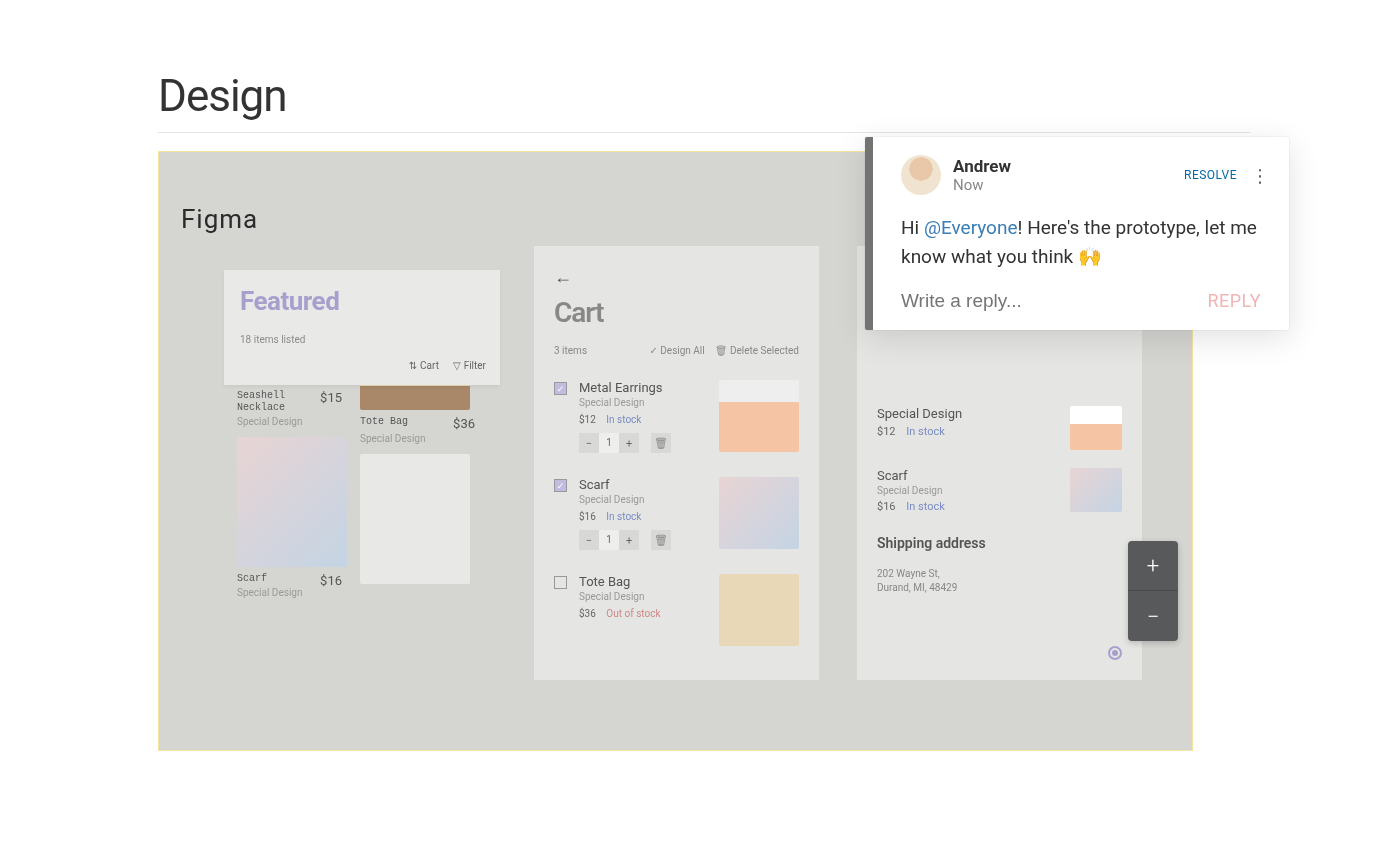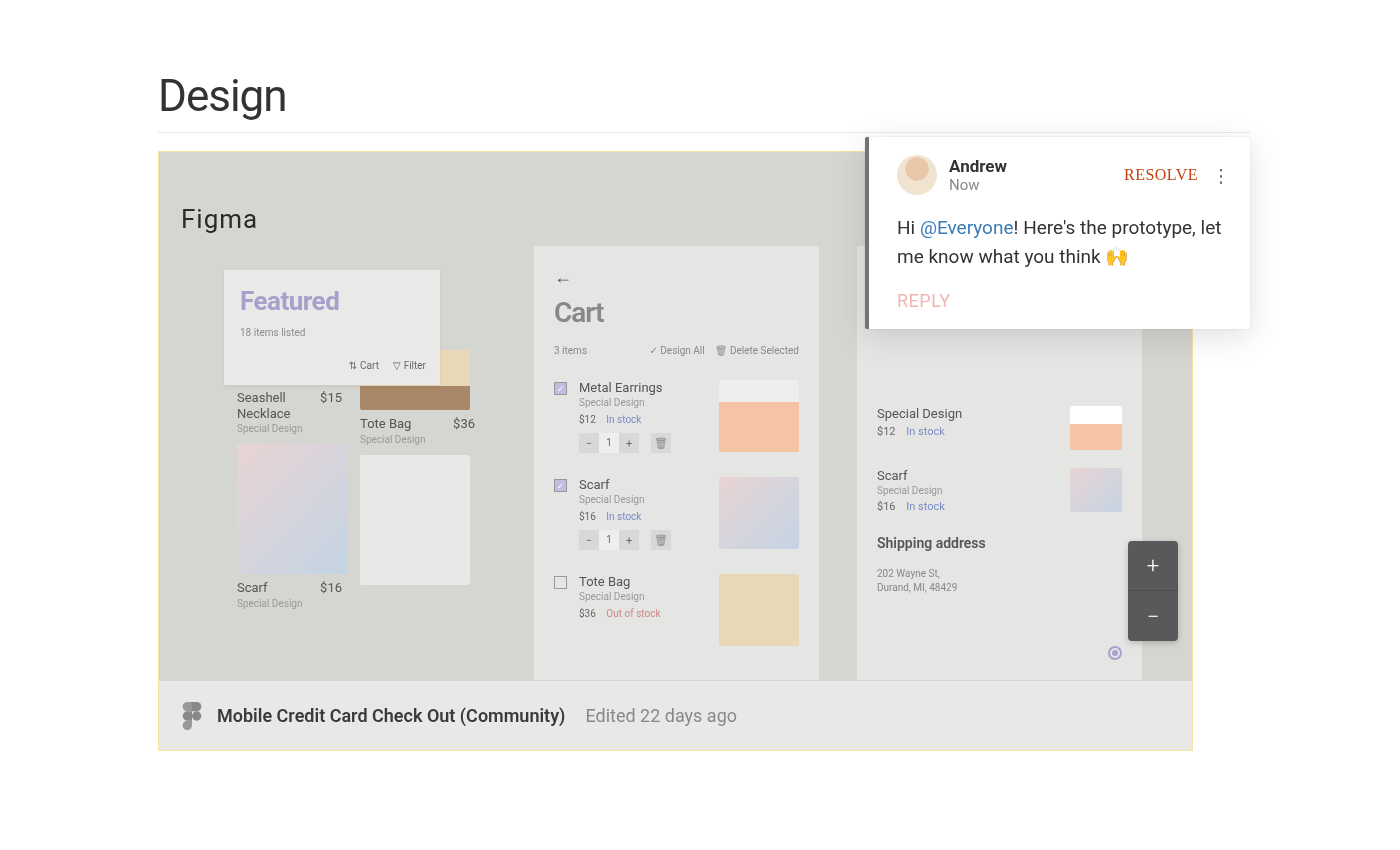--- a/index.html
+++ b/index.html
@@ -49,37 +49,37 @@
   right: 0;
   bottom: 70px;
   overflow: hidden;
 }
 
 
 .featured-panel {
   position: absolute;
   left: 65px;
   top: 56px;
-  width: 216px;
+  width: 276px;
   height: 115px;
   background: #e9e9e8;
   box-shadow: 0 2px 4px rgba(0,0,0,0.06);
   z-index: 2;
   padding: 16px;
 }
 .featured-title {
   font-size: 26px;
   font-weight: 700;
   color: #a8a0cc;
   letter-spacing: -0.5px;
 }
 .featured-sub {
   font-size: 10px;
   color: #8c8c8c;
-  margin-top: 11px;
+  margin-top: 18px;
 }
 .featured-controls {
   position: absolute;
   bottom: 14px;
   right: 14px;
   display: flex;
   gap: 14px;
   font-size: 10px;
   color: #666;
 }
@@ -87,21 +87,21 @@
 
 
 .prod-col {
   position: absolute;
   left: 78px;
   top: 176px;
   width: 238px;
 }
 .prod-item { display: flex; justify-content: space-between; margin-bottom: 10px; }
 .prod-name-block { max-width: 160px; }
-.prod-name { font-size: 13px; color: #555; line-height: 1.2; }
+.prod-name { font-size: 10px; color: #555; line-height: 1.2; font-family: Liberation Mono, monospace; }
 .prod-sub { font-size: 10px; color: #9a9a9a; margin-top: 2px; }
 .prod-price { font-size: 13px; color: #555; }
 .prod-img {
   width: 110px;
   height: 130px;
   background: linear-gradient(135deg,#e8d4d4,#c4d4e4);
   border-radius: 2px;
   margin-bottom: 6px;
 }
 .prod-img.bag { background: linear-gradient(#e8d8b8 60%, #a88868 60%); }
@@ -246,50 +246,49 @@
   height: 28px;
 }
 .file-name { font-size: 18px; font-weight: 600; color: #3a3a3a; }
 .file-meta { font-size: 18px; color: #888; margin-left: 6px; }
 
 
 .comment-pop {
   position: absolute;
   left: 865px;
   top: 137px;
-  width: 385px;
+  width: 424px;
   background: #fff;
   box-shadow: 0 8px 32px rgba(0,0,0,0.12), 0 0 0 1px rgba(0,0,0,0.03);
   border-radius: 2px;
-  border-left: 4px solid #737373;
+  border-left: 8px solid #737373;
   z-index: 10;
 }
 .comment-head {
   display: flex;
   align-items: center;
   padding: 18px 20px 4px 28px;
 }
 .avatar {
   width: 40px;
   height: 40px;
   border-radius: 50%;
   background: radial-gradient(circle at 50% 35%, #e8c8a8 35%, #f0e4d0 36%);
   margin-right: 12px;
   flex-shrink: 0;
 }
 .author-block { flex: 1; }
 .author-name { font-size: 17px; font-weight: 700; color: #333; }
 .author-time { font-size: 15px; color: #888; }
 .resolve-btn {
-  font-size: 16px;
-  color: #c2410c;
+  font-size: 12px;
+  color: #0369a1;
   letter-spacing: 0.5px;
   margin-right: 14px;
   cursor: pointer;
-  font-family: Liberation Serif, serif;
 }
 .more-btn { font-size: 18px; color: #555; cursor: pointer; }
 .comment-body {
   padding: 14px 28px 18px 28px;
   font-size: 19px;
   color: #333;
   line-height: 1.55;
 }
 .mention { color: #3b7db5; }
 .comment-foot {
@@ -485,47 +484,37 @@
       <div class="ship-title">Shipping address</div>
       <div class="ship-addr">
         <span>202 Wayne St,</span><br>
         <span>Durand, MI, 48429</span>
       </div>
       <div class="radio"></div>
     </div>
 
   </div>
 
-  <div class="bottom-bar">
-    <svg class="figma-logo" viewBox="0 0 38 57">
-      <path fill="#888" d="M19 28.5a9.5 9.5 0 1 1 19 0 9.5 9.5 0 0 1-19 0z"></path>
-      <path fill="#999" d="M0 47.5A9.5 9.5 0 0 1 9.5 38H19v9.5a9.5 9.5 0 0 1-19 0z"></path>
-      <path fill="#888" d="M19 0v19h9.5a9.5 9.5 0 1 0 0-19H19z"></path>
-      <path fill="#999" d="M0 9.5A9.5 9.5 0 0 0 9.5 19H19V0H9.5A9.5 9.5 0 0 0 0 9.5z"></path>
-      <path fill="#888" d="M0 28.5A9.5 9.5 0 0 0 9.5 38H19V19H9.5A9.5 9.5 0 0 0 0 28.5z"></path>
-    </svg>
-    <span class="file-name">Mobile Credit Card Check Out (Community)</span>
-    <span class="file-meta">Edited 22 days ago</span>
-  </div>
 </div>
 
 <div class="comment-pop">
   <div class="comment-head">
     <div class="avatar"></div>
     <div class="author-block">
       <div class="author-name">Andrew</div>
       <div class="author-time">Now</div>
     </div>
     <div class="resolve-btn">RESOLVE</div>
     <div class="more-btn">⋮</div>
   </div>
   <div class="comment-body">
     <span>Hi </span><span class="mention">@Everyone</span><span>! Here's the prototype, let me know what you think 🙌</span>
   </div>
   <div class="comment-foot">
+    <input class="reply-input" placeholder="Write a reply..." style="">
     <div class="reply-btn">REPLY</div>
   </div>
 </div>
 
 <div class="zoom-controls">
   <div class="zoom-btn">+</div>
   <div class="zoom-btn">−</div>
 </div>
 
 </body></html>

